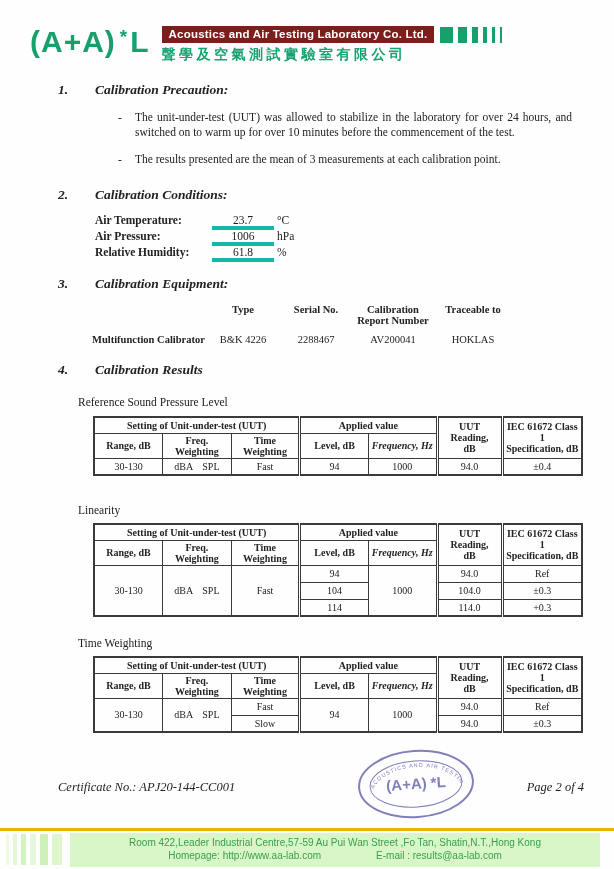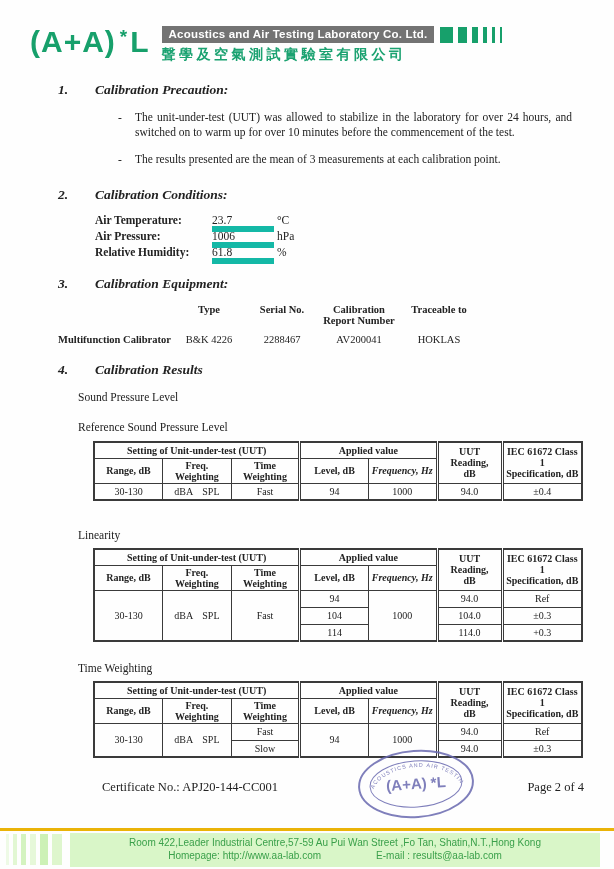--- a/index.html
+++ b/index.html
@@ -10,41 +10,41 @@
     font-family:"Liberation Serif", serif; color:#222;
   }
   
   .hdr { padding:22px 0 0 30px; }
   .hdr-row { display:flex; align-items:flex-start; }
   .logo { color:#17a06b; font-family:"Liberation Sans",sans-serif; font-weight:bold;
           font-size:30px; letter-spacing:1px; line-height:30px; white-space:nowrap; }
   .logo .star { font-size:19px; vertical-align:9px; margin:0 2px 0 4px; }
   .hdr-right { margin-left:12px; padding-top:4px; }
   .banner-row { display:flex; align-items:center; }
-  .banner { background:#737373; color:#fff; font-family:"Liberation Sans",sans-serif;
+  .banner { background:#7f1d1d; color:#fff; font-family:"Liberation Sans",sans-serif;
             font-weight:bold; font-size:11.5px; padding:2px 7px 3px; letter-spacing:.2px; white-space:nowrap;text-align:right; }
   .deco-bars { display:flex; align-items:center; margin-left:6px; height:17px; }
   .deco-bars i { display:block; background:#17a06b; height:16px; margin-right:5px; }
   .deco-bars i:nth-child(1){width:13px;} .deco-bars i:nth-child(2){width:9px;}
   .deco-bars i:nth-child(3){width:6px;}  .deco-bars i:nth-child(4){width:4px;}
   .deco-bars i:nth-child(5){width:3px;}  .deco-bars i:nth-child(6){width:2px;}
   .chinese { color:#1ba271; font-size:14px; letter-spacing:3.5px; margin-top:3px;
              font-family:"DejaVu Sans",sans-serif; font-weight:bold; }
   
   .sec { display:flex; font-weight:bold; font-style:italic; font-size:13.5px; }
   .sec-num { width:37px; margin-left:58px; }
   .bullet { display:flex; margin-left:118px; margin-right:42px; font-size:11.5px; line-height:15px; }
   .bullet .dash { width:17px; }
   .bullet .btxt { text-align:justify; flex:1; }
   .cond-row { display:flex; margin-left:95px; font-size:11.5px; height:16px; align-items:baseline; }
   .cond-label { width:117px; font-weight:bold; }
-  .cond-value { width:62px; border-bottom:6px solid #14b8a6; }
+  .cond-value { width:62px; border-bottom:4px solid #14b8a6; text-align:center; }
   .cond-unit { margin-left:3px; }
   
-  .equip { margin-left:58px; font-size:10.5px; }
+  .equip { margin-left:92px; font-size:10.5px; }
   .equip-head { display:flex; font-weight:bold; text-align:center; }
   .equip-row  { display:flex; margin-top:8px; text-align:center; }
   .ec-name { width:115px; text-align:left; font-weight:bold; }
   .ec-type { width:72px; } .ec-serial { width:74px; } .ec-report { width:80px; } .ec-trace { width:80px; }
   .equip-head .ec-name { font-weight:bold; }
   .equip-row .ec-name { font-weight:bold; }
   .equip-row .cell { font-weight:normal; }
   
   .cap { margin-left:78px; font-size:11.5px; }
   
@@ -52,21 +52,21 @@
               font-size:10px; text-align:center; border:2px solid #3a3a3a; table-layout:fixed; }
   table.res th, table.res td { border:1px solid #3a3a3a; padding:1px 2px; }
   table.res th { font-weight:bold; }
   .c-range{width:55px;} .c-freq{width:87px;} .c-time{width:80px;}
   .c-level{width:48px;} .c-hz{width:75px;font-style:italic;} .c-uut{width:65px;} .c-iec{width:80px;}
   .sep { border-left:3px double #3a3a3a !important; }
   .freq-cell { display:flex; justify-content:space-evenly; }
   tr.hrow1 { height:16px;margin-top:20px; } tr.hrow2 { height:19px; } tr.drow { height:17px; }
   
   .cert-row { position:absolute; top:780px; left:58px; right:30px;
-              display:flex; justify-content:space-between; font-size:12.5px;margin-left:44px; }
+              display:flex; justify-content:space-between; font-style:italic; font-size:12.5px; }
   .stamp { position:absolute; left:356px; top:748px; width:120px; height:72px; opacity:.85; transform:rotate(-4deg); }
   
   .footer { position:absolute; left:0; right:0; bottom:2px; border-top:3px solid #eab308; padding-top:2px; }
   .footer-box { margin-left:70px; margin-right:14px; background:#d9f6c8; padding:3px 4px 5px;
                 font-family:"Liberation Sans",sans-serif; font-size:10px; color:#3aa04a; text-align:center; line-height:13px; }
   .f-line2, .f-line3 { display:flex; justify-content:center; gap:55px; }
   .f-bars { position:absolute; left:6px; top:3px; bottom:2px; display:flex; }
   .f-bars i { display:block; height:100%; margin-right:4px; }
   .f-bars i:nth-child(1){width:3px; background:#eefae6;}
   .f-bars i:nth-child(2){width:4px; background:#e2f7d3;}
@@ -153,21 +153,20 @@
       <span class="ec-serial cell">2288467</span>
       <span class="ec-report cell">AV200041</span>
       <span class="ec-trace cell">HOKLAS</span>
     </div>
   </div>
 
   <div class="sec" style="margin-top:17px;">
     <span class="sec-num">4.</span>
     <span class="sec-title">Calibration Results</span>
   </div>
-  <div class="cap" style="margin-top:13px;">Sound Pressure Level</div>
   <div class="cap" style="margin-top:18px;">Reference Sound Pressure Level</div>
 
   <table class="res" style="margin-top:8px;">
     <tbody>
         <tr class="hrow1">
       <th colspan="3">Setting of Unit-under-test (UUT)</th>
       <th colspan="2" class="sep">Applied value</th>
       <th rowspan="2" class="sep c-uut"><span>UUT Reading,</span><br><span>dB</span></th>
       <th rowspan="2" class="sep c-iec"><span>IEC 61672 Class 1</span><br><span>Specification, dB</span></th>
     </tr>

